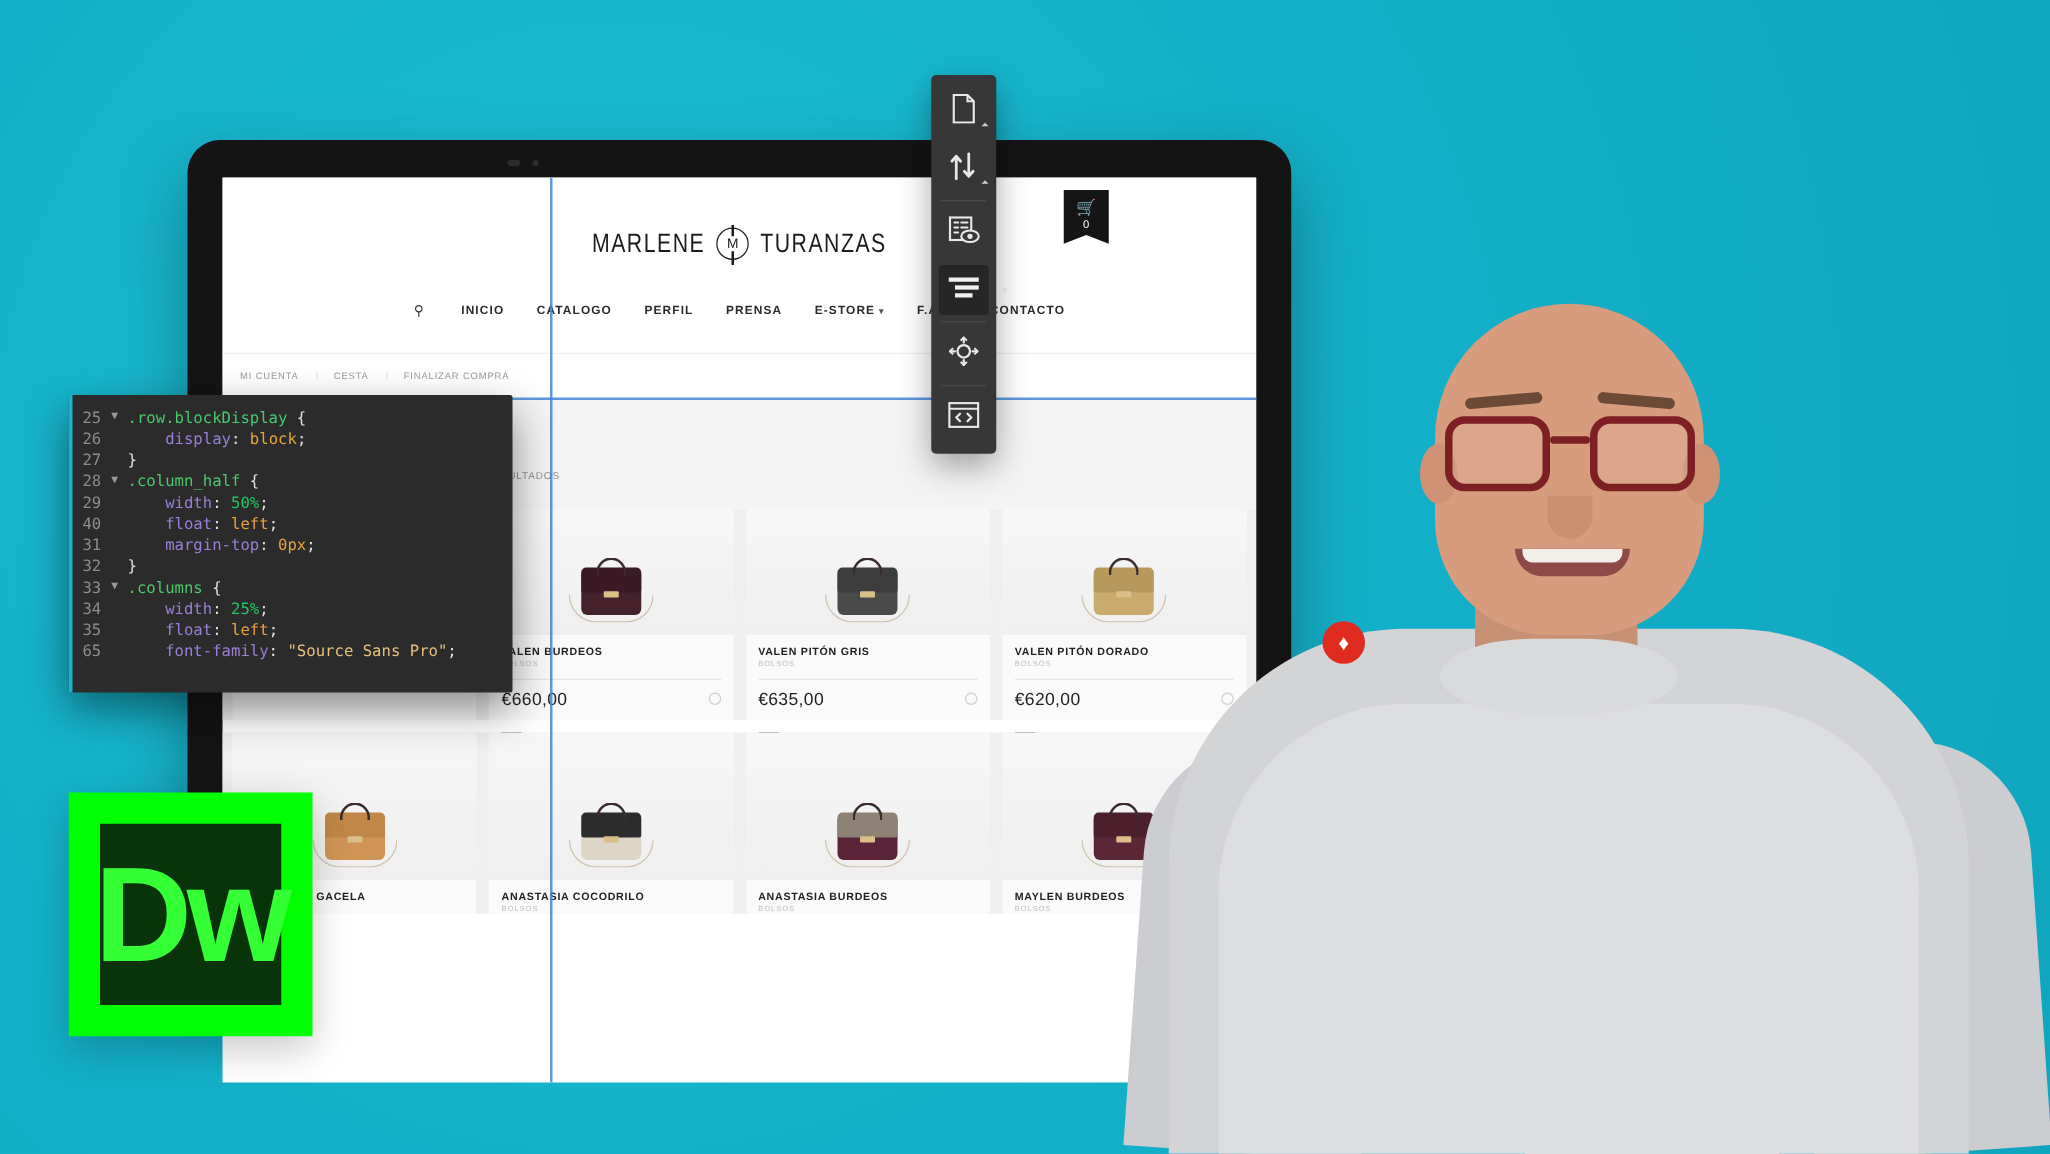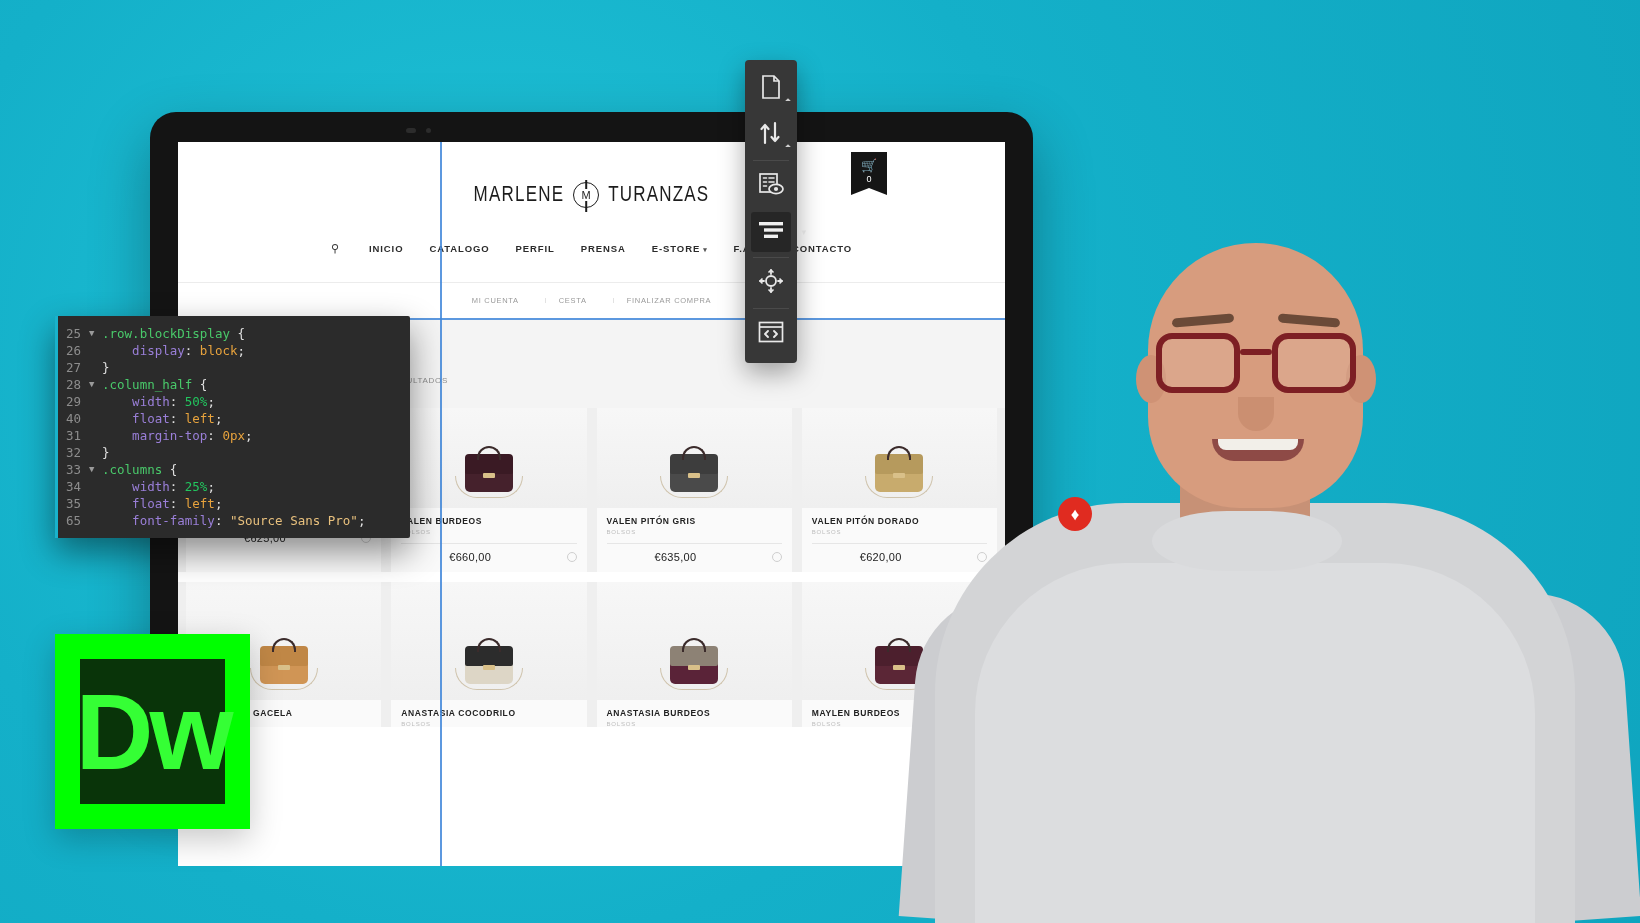--- a/index.html
+++ b/index.html
@@ -68,21 +68,21 @@
   }
   .mainnav a{
     font-size:9.5px; letter-spacing:.9px; color:#2b2b2b; text-decoration:none;
     font-weight:600; white-space:nowrap;
   }
   .nav-search{ font-size:11px; color:#3a3a3a; margin-right:4px; }
   .caret{ font-size:7px; color:#555; margin-left:3px; display:inline-block; }
 
   .subnav{
     height:36px; border-top:1px solid #ececec;
-    display:flex; align-items:center; justify-content:center; gap:12px;
+    display:flex; align-items:center; justify-content:flex-start; gap:0;
     background:#fff;
   }
   .subnav a{
     font-size:7.5px; letter-spacing:.7px; color:#9a9a9a; text-decoration:none;
     padding:0 14px; position:relative; font-weight:500;
   }
   .subnav a + a::before{
     content:""; position:absolute; left:0; top:2px; bottom:2px; width:1px; background:#e2e2e2;
   }
 
@@ -128,21 +128,21 @@
     border:1.6px solid #cfc3ac; border-top:none; border-radius:0 0 34px 34px;
   }
   .card-info{ padding:8px 10px 0 10px; }
   .card-title{ font-size:8.5px; font-weight:700; letter-spacing:.6px; color:#222; }
   .card-cat{ font-size:6px; letter-spacing:.8px; color:#bdbdbd; margin-top:3px; }
   .card-sep{ height:1px; background:#e6e6e6; margin:8px 0 0 0; }
   .card-price-row{
     display:flex; align-items:center; justify-content:space-between;
     padding:7px 10px 9px 10px;
   }
-  .card-price{ font-size:11px; color:#222; letter-spacing:.3px;margin-left:48px; }
+  .card-price{ font-size:14px; color:#222; letter-spacing:.3px; }
   .card-add{
     width:10px;height:10px;border:1.2px solid #cfcfcf;border-radius:50%;
   }
   .badge{
     position:absolute; left:10px; top:0; width:16px; padding:7px 0 9px 0;
     background:#151515; color:#fff; font-size:6px; letter-spacing:.8px;
     writing-mode:vertical-rl; text-align:center;
     display:flex; align-items:center; justify-content:center;
   }
   .badge::after{
@@ -160,21 +160,21 @@
 
   .guide-v{
     position:absolute; top:0; bottom:0; width:1.5px; background:#3f86d9; opacity:.85; z-index:8;
   }
 
   
   .code-panel{
     position:absolute; left:55px; top:316px; width:355px;
     background:#2b2b2b; border-radius:2px;
     box-shadow:0 14px 34px rgba(0,0,0,.45);
-    padding:9px 0 9px 0; z-index:20;
+    padding:9px 0 25px 0; z-index:20;
     font-family:"DejaVu Sans Mono", monospace;
     font-size:12.5px; line-height:17px;
   }
   .code-panel::before{
     content:""; position:absolute; left:0; top:0; bottom:0; width:3px; background:#19b3cc;
   }
   .cline{ display:flex; white-space:pre; }
   .lnum{ width:34px; text-align:right; color:#8d8d8d; padding-right:8px; flex:none; }
   .arrow{ width:13px; color:#9a9a9a; flex:none; font-size:9px; }
   .sel{ color:#49c96a; }

